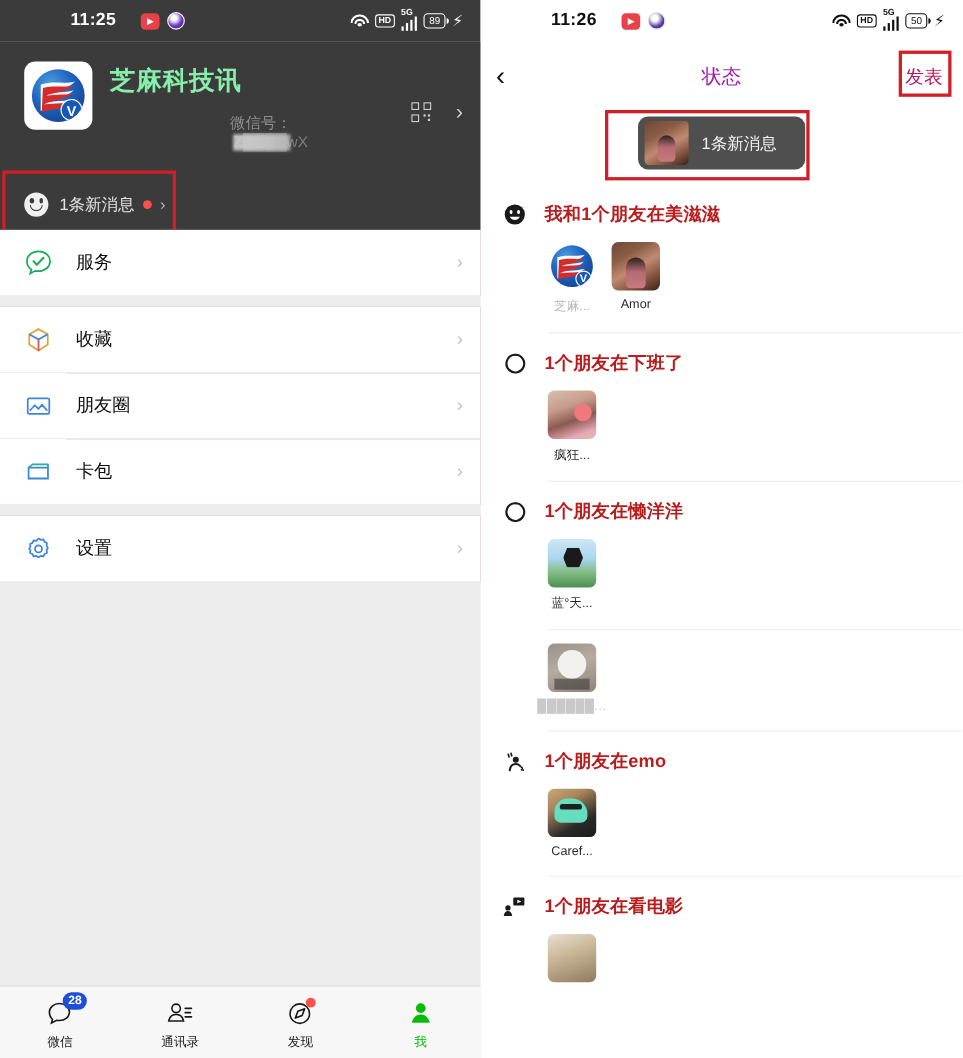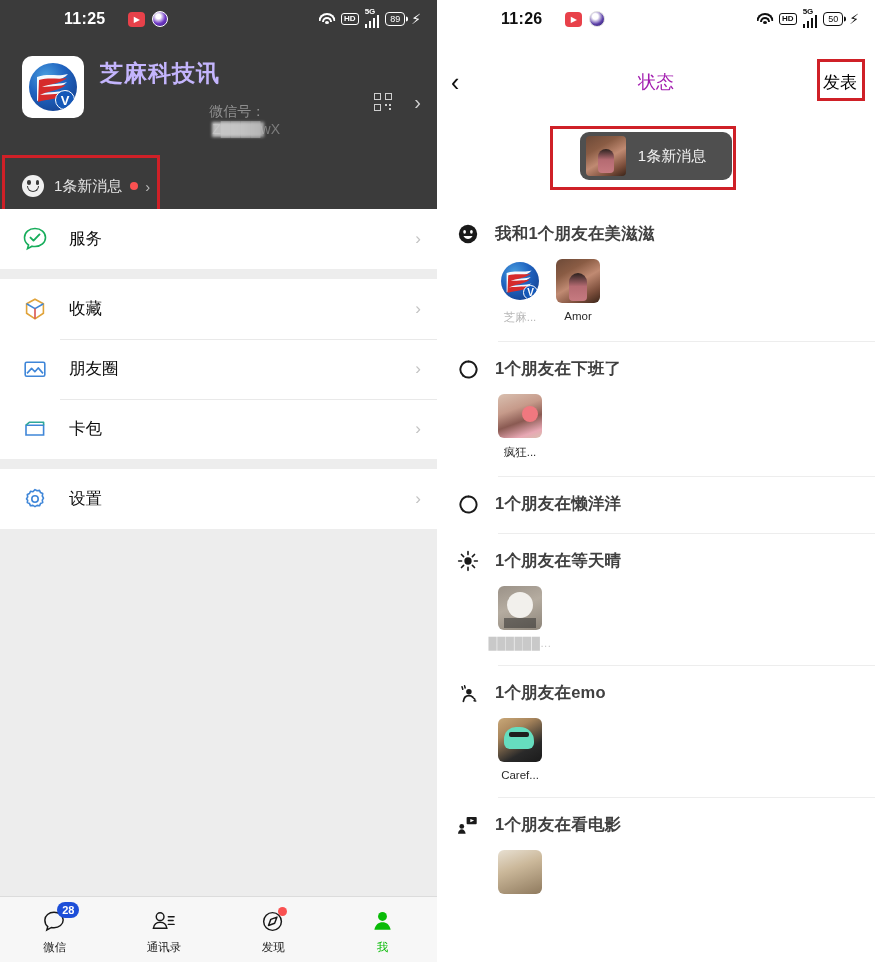--- a/index.html
+++ b/index.html
@@ -46,21 +46,21 @@
   .profile-row { display: flex; align-items: flex-start; padding: 18px 16px 0 22px; }
   .avatar {
     width: 62px; height: 62px; border-radius: 10px; background: #ffffff;
     flex: none; display:flex; align-items:center; justify-content:center; position: relative; overflow:hidden;
   }
   .logo-globe { width: 48px; height: 48px; border-radius: 50%;
     background: radial-gradient(circle at 35% 28%, #4a9ede 0%, #1f63c0 42%, #12357f 100%); position: relative; overflow:hidden; }
   .logo-s { position:absolute; left:6px; top:8px; width:36px; height:32px; }
   .logo-v { position:absolute; right:2px; bottom:1px; width:20px; height:20px; border-radius:50%; background:#1558b8; color:#fff; font-size:13px;font-weight:700; display:flex;align-items:center;justify-content:center; border:1.5px solid #fff;}
   .prof-text { margin-left: 16px; flex: 1; padding-top: 2px; }
-  .prof-name { color: #c4b5fd; font-size: 23px; font-weight: 700; letter-spacing: 1px; }
+  .prof-name { color: #86efac; font-size: 23px; font-weight: 700; letter-spacing: 1px; }
   .prof-id-row { display: flex; align-items: center; margin-top: 14px; flex-direction: column; }
   .prof-id-label { color: #8f8f8f; font-size: 14px; }
   .prof-id-blur { margin-left: 18px; position: relative; color:#7c7c7c; font-size:14px; }
   .prof-id-blur .mask { position:absolute; left:0; top:1px; width:52px; height:15px; background: linear-gradient(90deg,#d8d8d8,#cfcfcf 60%, #bdbdbd); opacity:.85; filter: blur(1.5px); }
   .prof-right { display: flex; align-items: center; gap: 22px; padding-top: 36px; margin-left:auto; }
   .qr { width: 18px; height: 18px; position: relative; }
   .qr i { position:absolute; width:7px;height:7px; border:1.6px solid #cfcfcf; }
   .qr i:nth-child(1){left:0;top:0} .qr i:nth-child(2){right:0;top:0} .qr i:nth-child(3){left:0;bottom:0}
   .qr u{position:absolute;right:1px;bottom:1px;width:2px;height:2px;background:#cfcfcf;}
   .qr u.b{right:5px;bottom:5px} .qr u.c{right:1px;bottom:5px}
@@ -94,44 +94,44 @@
 
   .tabbar { height: 66px; background: #f7f7f7; border-top: 1px solid #dcdcdc; display: flex; flex:none;}
   .tab { flex: 1; display: flex; flex-direction: column; align-items: center; justify-content: center; position: relative; padding-top:4px;}
   .tab-ico { height: 27px; position: relative; display:flex; align-items:center; justify-content:center;}
   .tab-label { font-size: 11.5px; color: #191919; margin-top: 5px; }
   .tab.active .tab-label { color: #09bb07; }
   .badge-num { position: absolute; top: -6px; left: 16px; background: #1d4ed8; color: #fff; font-size: 11px; font-weight: 600; border-radius: 9px; padding: 1px 5px; line-height: 1.3; min-width: 20px; text-align:center;}
   .badge-dot { position: absolute; top: -1px; right: 0px; width: 9px; height: 9px; border-radius: 50%; background: #fa5151; }
 
   
-  .right { width: 438px; height: 962px; background: #ffffff; position: relative; display: flex; flex-direction: column; gap: 13px; }
+  .right { width: 438px; height: 962px; background: #ffffff; position: relative; display: flex; flex-direction: column; }
   .r-statusbar { height: 38px; color: #101010; display: flex; align-items: center; position: relative; flex: none; background:#fff; }
   .navbar { height: 62px; display: flex; align-items: center; position: relative; flex:none;}
   .nav-back { position: absolute; left: 14px; font-size: 25px; color: #0f0f0f; font-weight: 300; line-height:1; }
   .nav-title { width: 100%; text-align: center; font-size: 18px; font-weight: 400; color: #a21caf; }
-  .nav-action { position: absolute; right: 18px; font-size: 17px; color: #000000; }
+  .nav-action { position: absolute; right: 18px; font-size: 17px; color: #be185d; }
   .hl-publish { position: absolute; right: 10px; top: 8px; width: 48px; height: 42px; border: 3px solid #cf2027; }
 
   .banner-wrap { position: relative; display: flex; justify-content: center; padding: 6px 0 14px; flex:none;}
   .banner {
     background: #4f4f4f; border-radius: 9px; height: 48px; display: flex; align-items: center;
     padding: 0 26px 0 6px; gap: 12px;
   }
   .banner-thumb { width: 40px; height: 40px; border-radius: 4px; overflow:hidden; flex:none;
     background: linear-gradient(150deg,#6d4a38 0%,#8a5c44 30%,#c08a72 55%,#7d4f3c 80%,#3a2418 100%); position:relative;}
   .banner-thumb:after{content:'';position:absolute;left:12px;top:13px;width:16px;height:24px;border-radius:8px 8px 4px 4px;background:linear-gradient(180deg,#2e2320 0%,#b56b72 45%,#c67a80 100%);}
   .banner-text { color: #f2f2f2; font-size: 15px; font-weight: 500; }
   .hl-banner { position: absolute; left: 113px; top: 0px; width: 186px; height: 64px; border: 3px solid #cf2027; }
 
   .status-list { flex: 1; overflow: hidden; }
   .status-group { padding: 0 0 0 0; position: relative; }
   .sg-head { display: flex; align-items: center; padding: 14px 0 0 18px; }
   .sg-icon { width: 26px; height: 26px; flex: none; display:flex;align-items:center;justify-content:center; }
-  .sg-title { font-size: 16.5px; font-weight: 600; color: #404040; margin-left: 14px; letter-spacing:.2px;}
+  .sg-title { font-size: 16.5px; font-weight: 600; color: #b91c1c; margin-left: 14px; letter-spacing:.2px;}
   .sg-avatars { display: flex; gap: 14px; padding: 12px 0 0 61px; }
   .sg-av { width: 44px; display:flex; flex-direction:column; align-items:center; }
   .sg-av-img { width: 44px; height: 44px; border-radius: 6px; overflow:hidden; position: relative; background:#ddd; }
   .sg-av-name { font-size: 11.5px; color: #2b2b2b; margin-top: 7px; white-space: nowrap; }
   .sg-av-name.muted { color: #b8b8b8; }
   .sg-av-name.blur { color:#c9c9c9; letter-spacing:.5px;}
   .sg-sep { height: 1px; background: #ededed; margin: 16px 0 0 61px; }
 
   
   .thumb-logo { background: #fff; display:flex;align-items:center;justify-content:center;}
@@ -449,35 +449,30 @@
       <div class="status-group">
         <div class="sg-head">
           <span class="sg-icon">
             <svg viewBox="0 0 24 24" width="21" height="21">
                 <path d="M12 2.8a9.2 9.2 0 1 1-6.2 16" fill="none" stroke="#1a1a1a" stroke-width="2.2" stroke-linecap="round"></path>
                 <path d="M5.8 18.8A9.2 9.2 0 0 1 12 2.8" fill="none" stroke="#1a1a1a" stroke-width="2.2" stroke-linecap="round"></path>
               </svg>
           </span>
           <span class="sg-title">1个朋友在懒洋洋</span>
         </div>
+        <div class="sg-avatars">
+          <div class="sg-av">
+            <span class="sg-av-img thumb-blue"></span>
+            <span class="sg-av-name">蓝°天...</span>
+          </div>
+        </div>
         <div class="sg-sep"></div>
       </div>
 
       <div class="status-group">
-        <div class="sg-head">
-          <span class="sg-icon">
-            <svg viewBox="0 0 24 24" width="22" height="22">
-                <circle cx="12" cy="12" r="4" fill="#1a1a1a"></circle>
-                <g stroke="#1a1a1a" stroke-width="1.8" stroke-linecap="round">
-                  <path d="M12 1.8v3.2M12 19v3.2M1.8 12h3.2M19 12h3.2M4.9 4.9l2.3 2.3M16.8 16.8l2.3 2.3M19.1 4.9l-2.3 2.3M7.2 16.8l-2.3 2.3"></path>
-                </g>
-              </svg>
-          </span>
-          <span class="sg-title">1个朋友在等天晴</span>
-        </div>
         <div class="sg-avatars">
           <div class="sg-av">
             <span class="sg-av-img thumb-dog"></span>
             <span class="sg-av-name blur">██████...</span>
           </div>
         </div>
         <div class="sg-sep"></div>
       </div>
 
       <div class="status-group">

